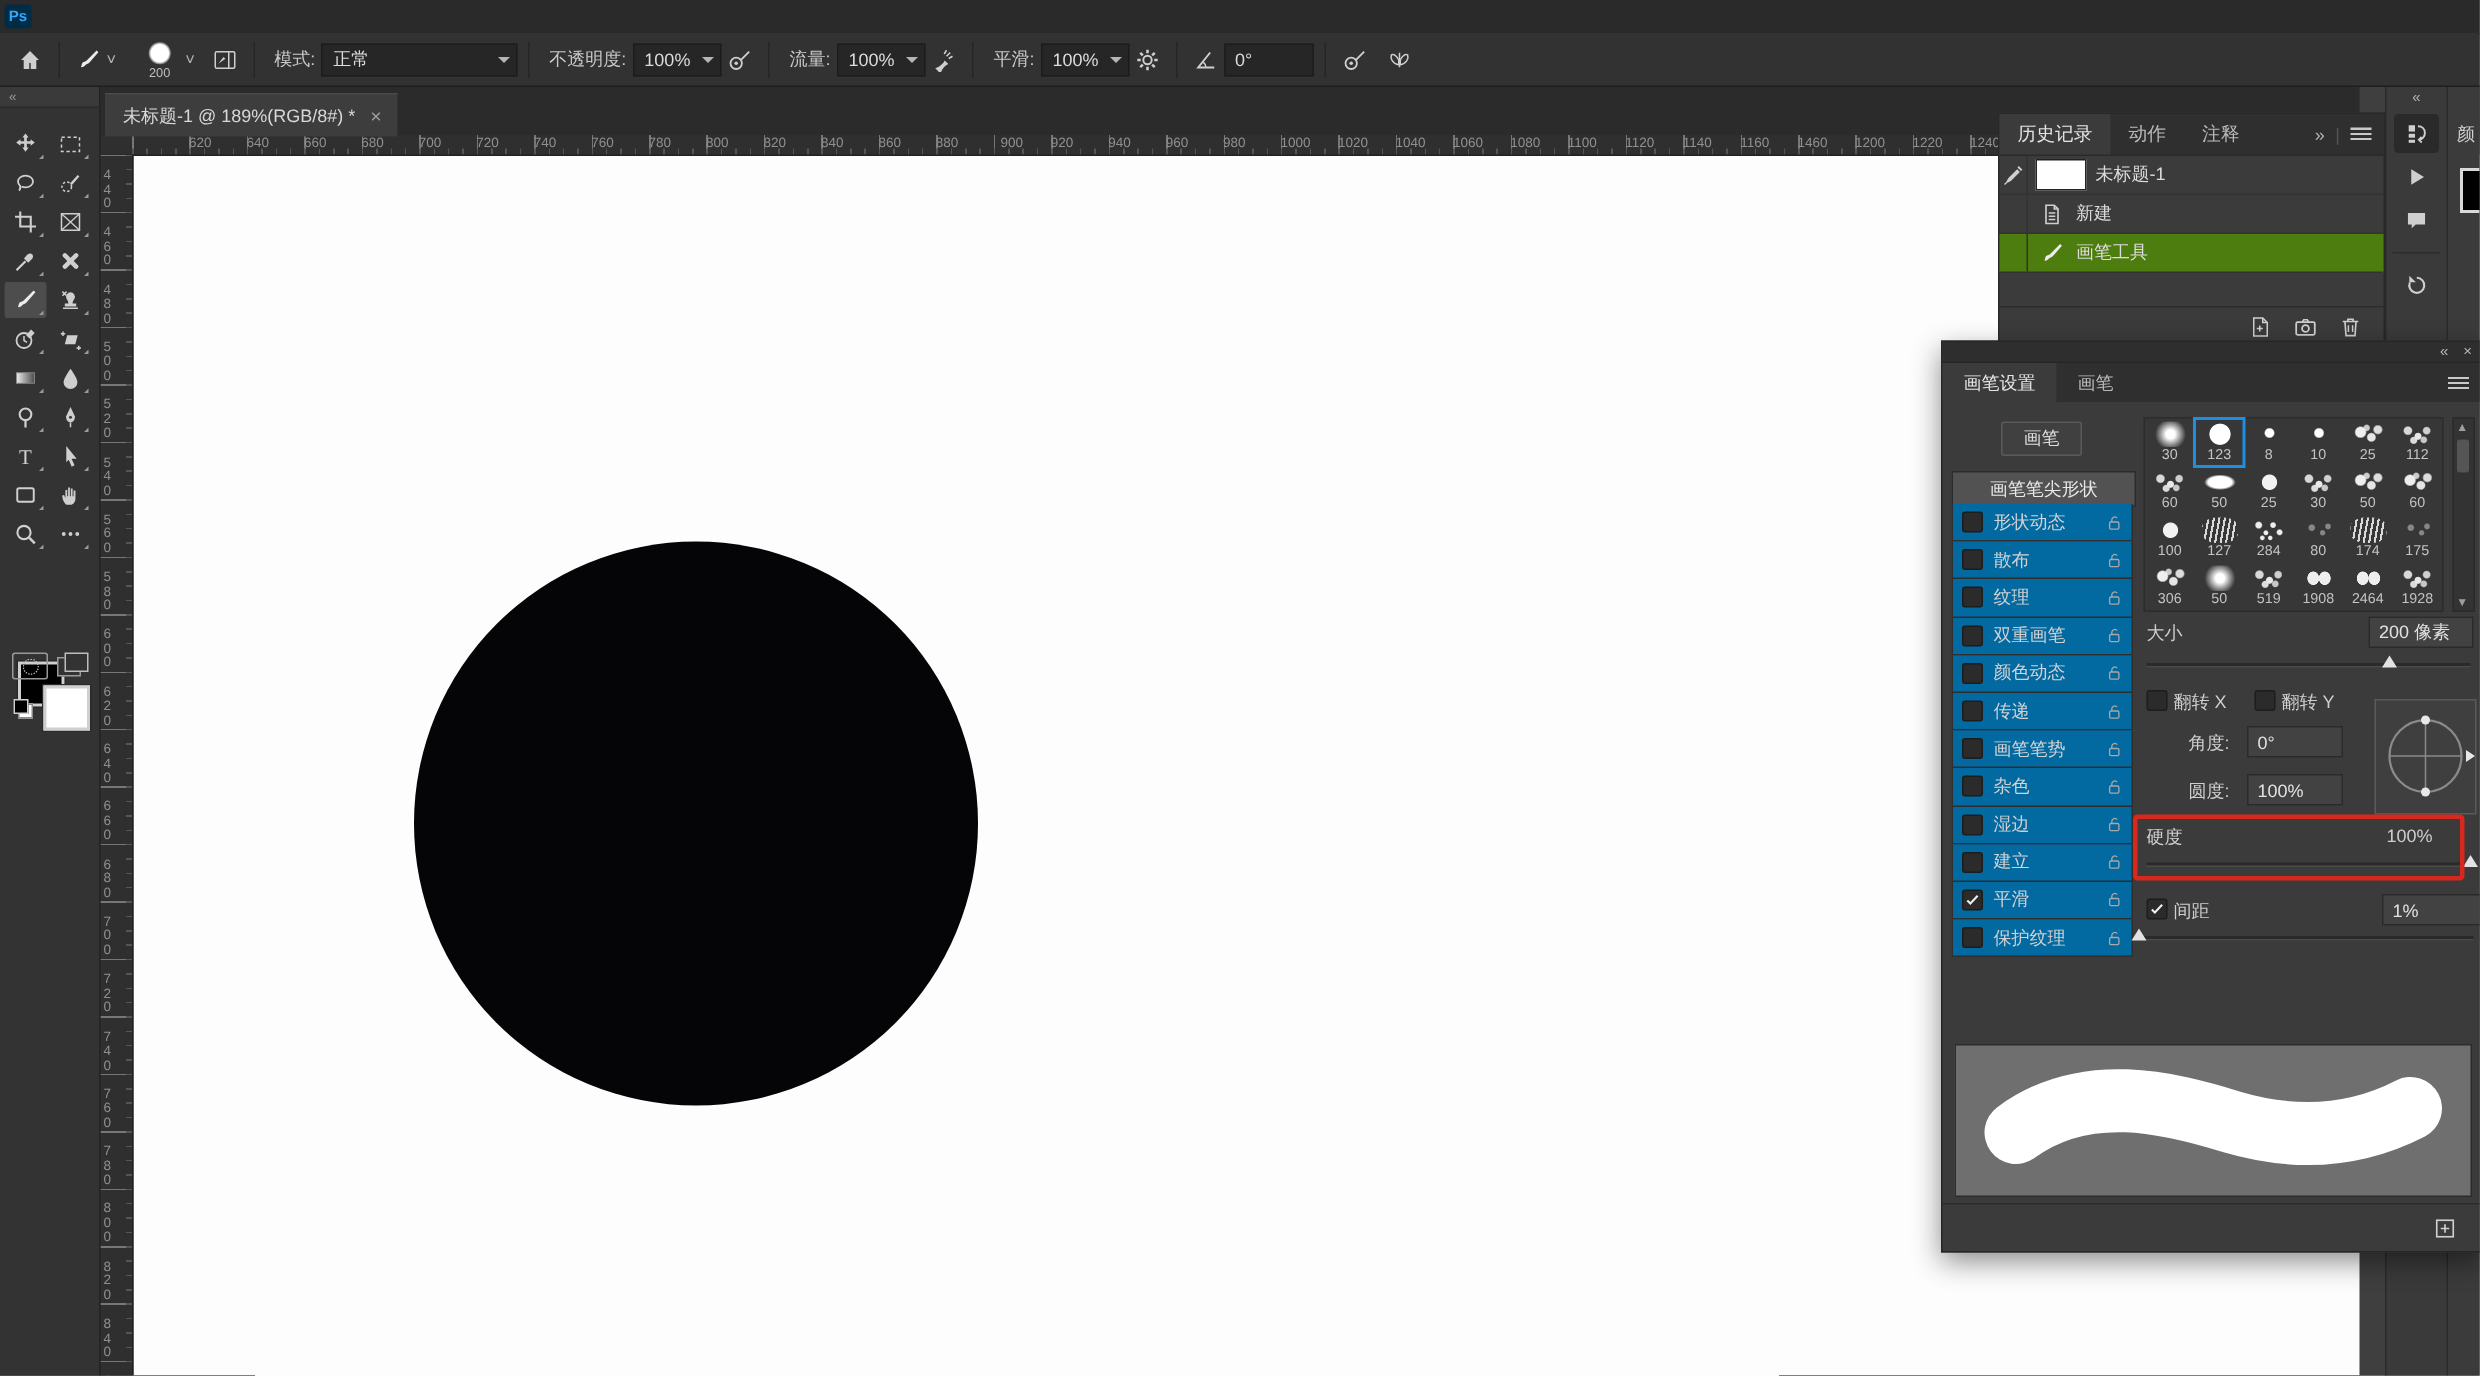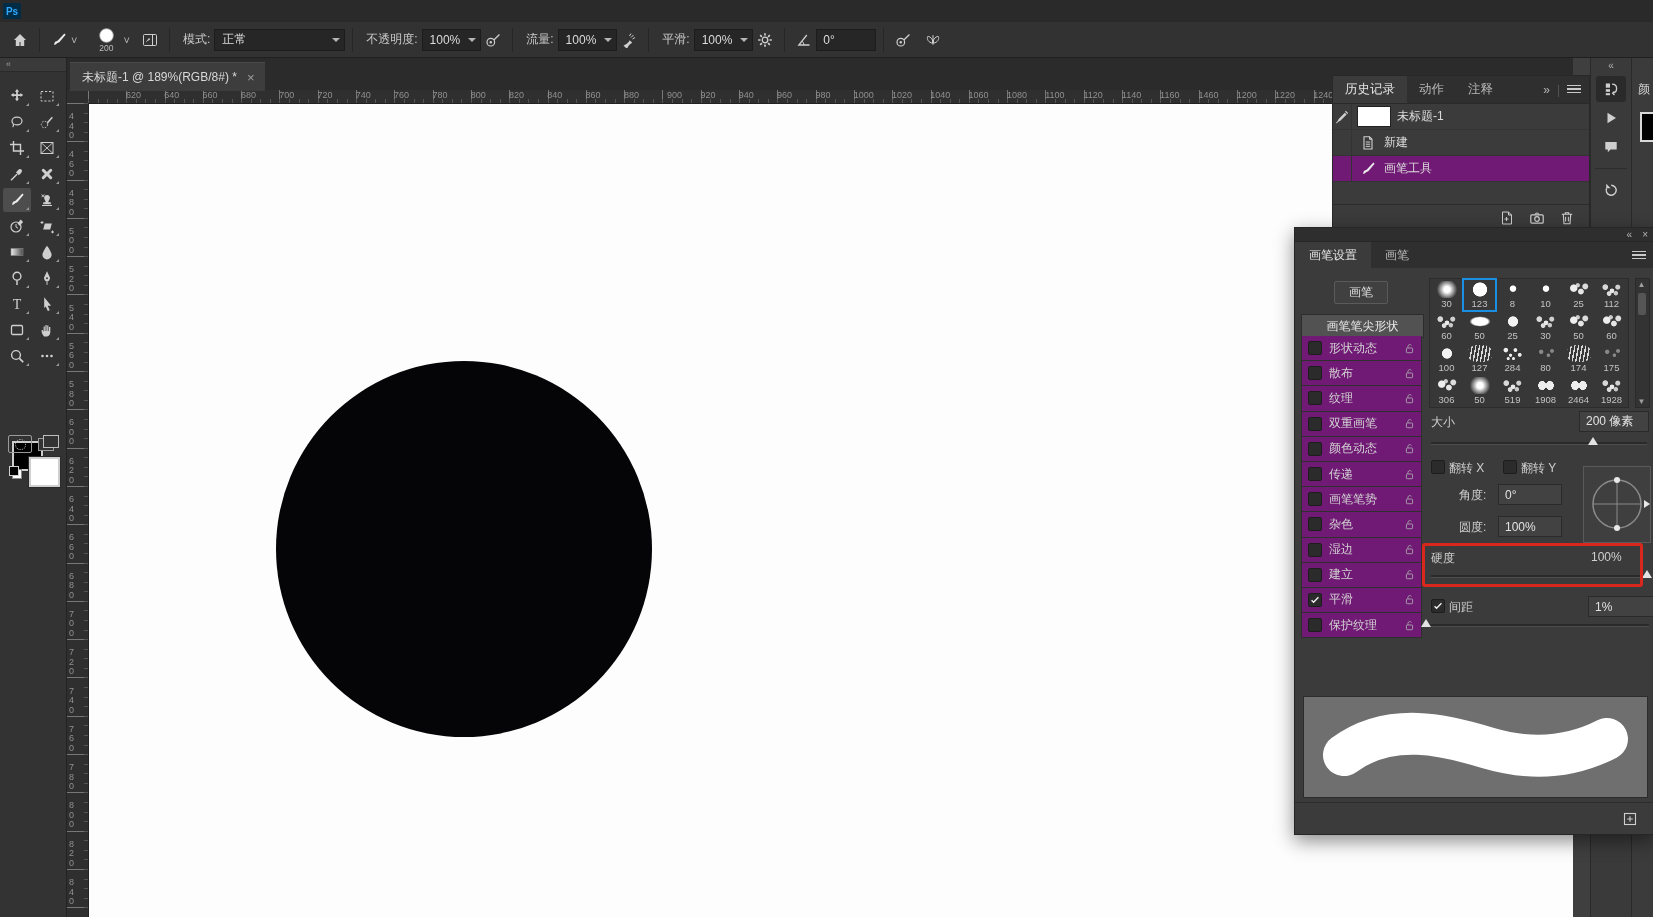--- a/index.html
+++ b/index.html
@@ -73,38 +73,38 @@
   #color-sliver .ttl{margin:24px 0 0 6px;color:#d2d2d2;font-size:12px;}
   #color-sliver .swatch{margin:14px 0 0 8px;width:14px;height:26px;background:#000;border:2px solid #d9d9d9;}
 
   
   #history{left:1332px;top:75px;width:256px;height:155px;background:#3b3b3b;border:1px solid #282828;z-index:10;}
   #history .tabs{height:27px;background:#2f2f2f;display:flex;align-items:stretch;border-bottom:1px solid #2a2a2a;}
   #history .tab{padding:0 12px;display:flex;align-items:center;color:#b9b9b9;font-size:12.5px;}
   #history .tab.active{background:#3b3b3b;color:#e3e3e3;}
   #history .tabctl{margin-left:auto;display:flex;align-items:center;color:#b5b5b5;padding-right:8px;gap:7px;}
   .hentry{height:25px;display:flex;align-items:center;border-bottom:1px solid #333;}
-  .hentry.selected{background:#701a75;}
+  .hentry.selected{background:#4d7c0f;}
   .hsrc{width:18px;height:25px;border-right:1px solid #333;display:flex;align-items:center;justify-content:center;flex:none;}
   .hthumb{width:32px;height:19px;background:#fff;margin:0 6px 0 5px;border:1px solid #222;flex:none;}
   .hlabel{color:#dcdcdc;}
   #history .footer{position:absolute;bottom:0;left:0;right:0;height:26px;border-top:1px solid #2c2c2c;display:flex;align-items:center;justify-content:flex-end;gap:14px;padding-right:14px;}
   .hamb{width:14px;height:9px;background:repeating-linear-gradient(#c9c9c9 0 1.5px,transparent 1.5px 3.5px);}
 
   
   #bsp{left:1294px;top:227px;width:359px;height:606px;background:#3b3b3b;border:1px solid #262626;box-shadow:0 6px 18px rgba(0,0,0,.45);z-index:20;}
   #bsp .grab{height:13px;background:#2e2e2e;border-bottom:1px solid #262626;display:flex;justify-content:flex-end;align-items:center;gap:10px;padding-right:6px;color:#b5b5b5;font-size:10px;}
   #bsp .tabs{height:26px;background:#2f2f2f;display:flex;align-items:stretch;}
   #bsp .tab{padding:0 14px;display:flex;align-items:center;color:#b9b9b9;}
   #bsp .tab.active{background:#3b3b3b;color:#e6e6e6;}
   #bsp .tabs .menu{margin-left:auto;display:flex;align-items:center;padding-right:8px;}
   #brushes-btn{position:absolute;left:39px;top:53px;width:52px;height:21px;border:1px solid #5a5a5a;border-radius:2px;display:flex;align-items:center;justify-content:center;color:#dedede;background:#404040;}
   #tip-shape{position:absolute;left:6px;top:86px;width:121px;height:22px;background:#525252;display:flex;align-items:center;justify-content:center;color:#e8e8e8;border:1px solid #2c2c2c;}
   #opt-list{position:absolute;left:6px;top:108px;width:121px;}
-  .optrow{height:24.2px;display:flex;align-items:center;border:1px solid #2f2f2f;border-top:none;background:#701a75;padding:0 5px 0 6px;}
+  .optrow{height:24.2px;display:flex;align-items:center;border:1px solid #2f2f2f;border-top:none;background:#0369a1;padding:0 5px 0 6px;}
   .cbx{width:12px;height:12px;background:#2b2b2b;border:1px solid #1d1d1d;border-radius:2px;flex:none;display:flex;align-items:center;justify-content:center;}
   .optrow .lbl{margin-left:7px;color:#d2d2d2;white-space:nowrap;overflow:hidden;}
   .optrow .lock{margin-left:auto;}
   #grid{position:absolute;left:134px;top:50px;width:198px;height:128px;background:#373737;border:1px solid #2c2c2c;display:grid;grid-template-columns:repeat(6,1fr);grid-auto-rows:32px;}
   .preset{display:flex;flex-direction:column;align-items:center;justify-content:flex-start;padding-top:2px;position:relative;}
   .preset .th{width:24px;height:17px;position:relative;}
   .preset .num{font-size:9.5px;color:#c3c3c3;line-height:11px;}
   .preset.selected{outline:2px solid #1a8fe3;outline-offset:-1px;}
   .glyph{position:absolute;inset:0;}
   .t-soft{background:radial-gradient(circle at 50% 50%,#fff 0 20%,rgba(255,255,255,0) 70%);}

